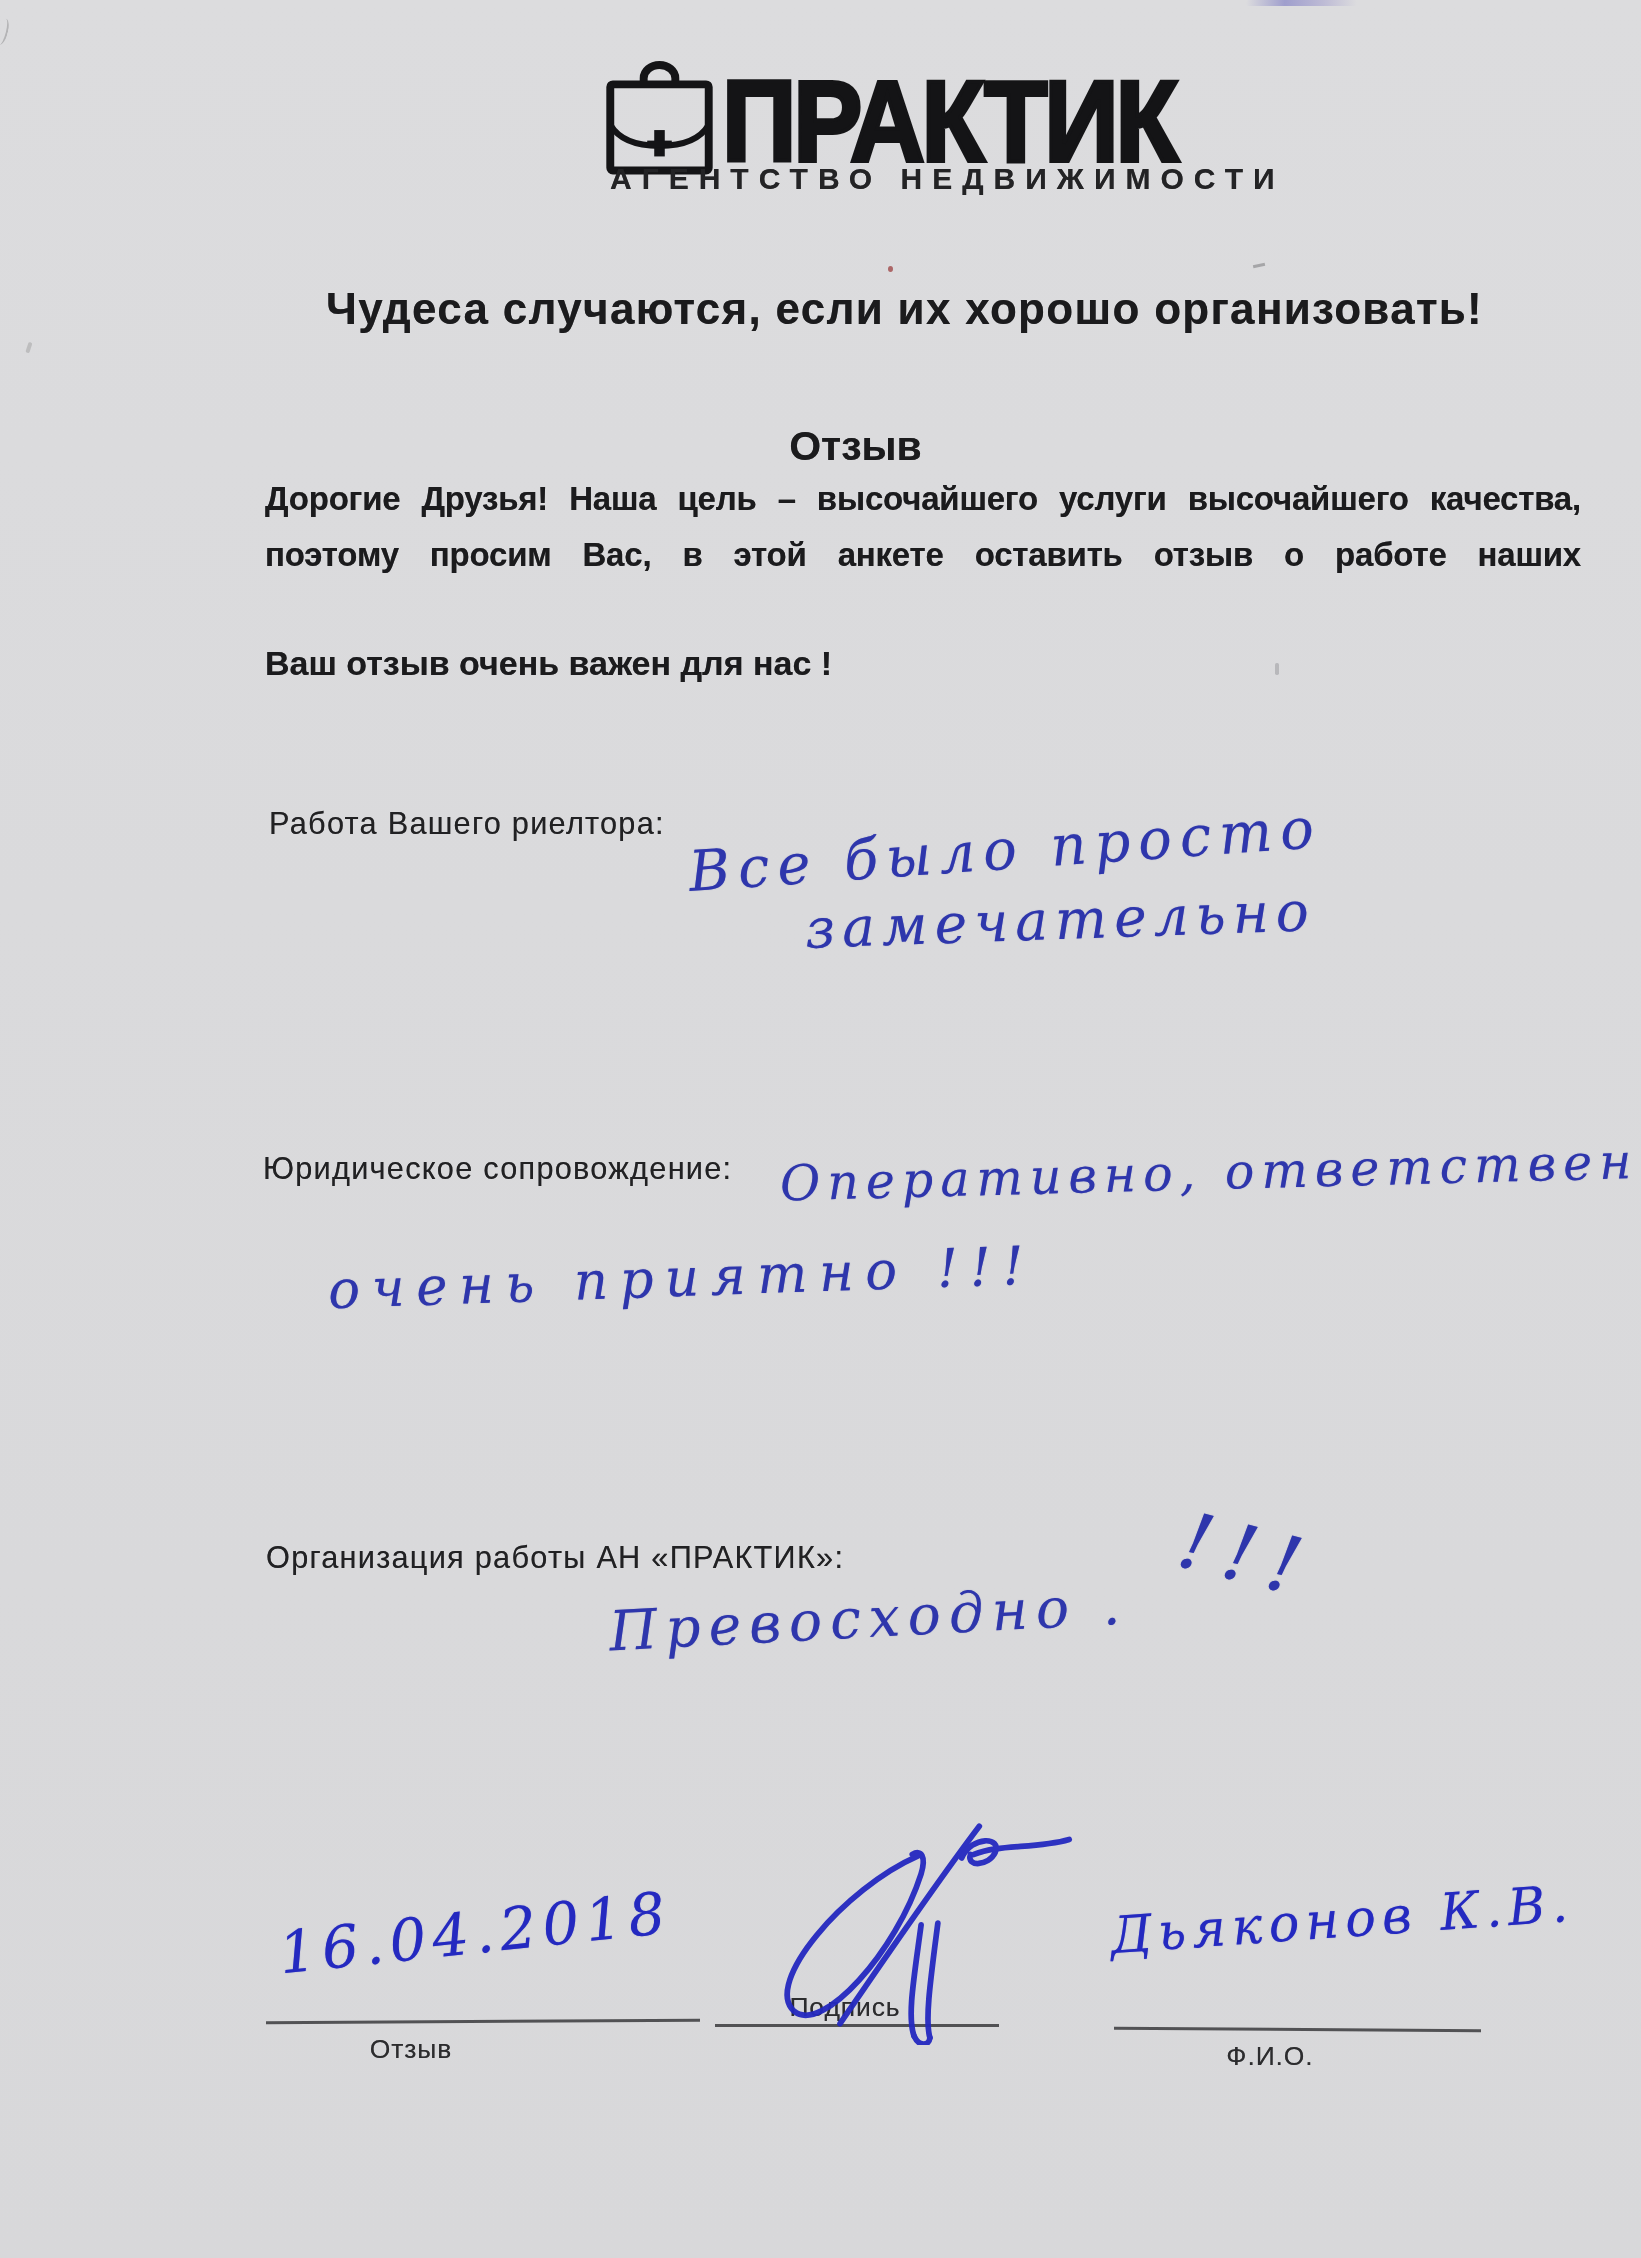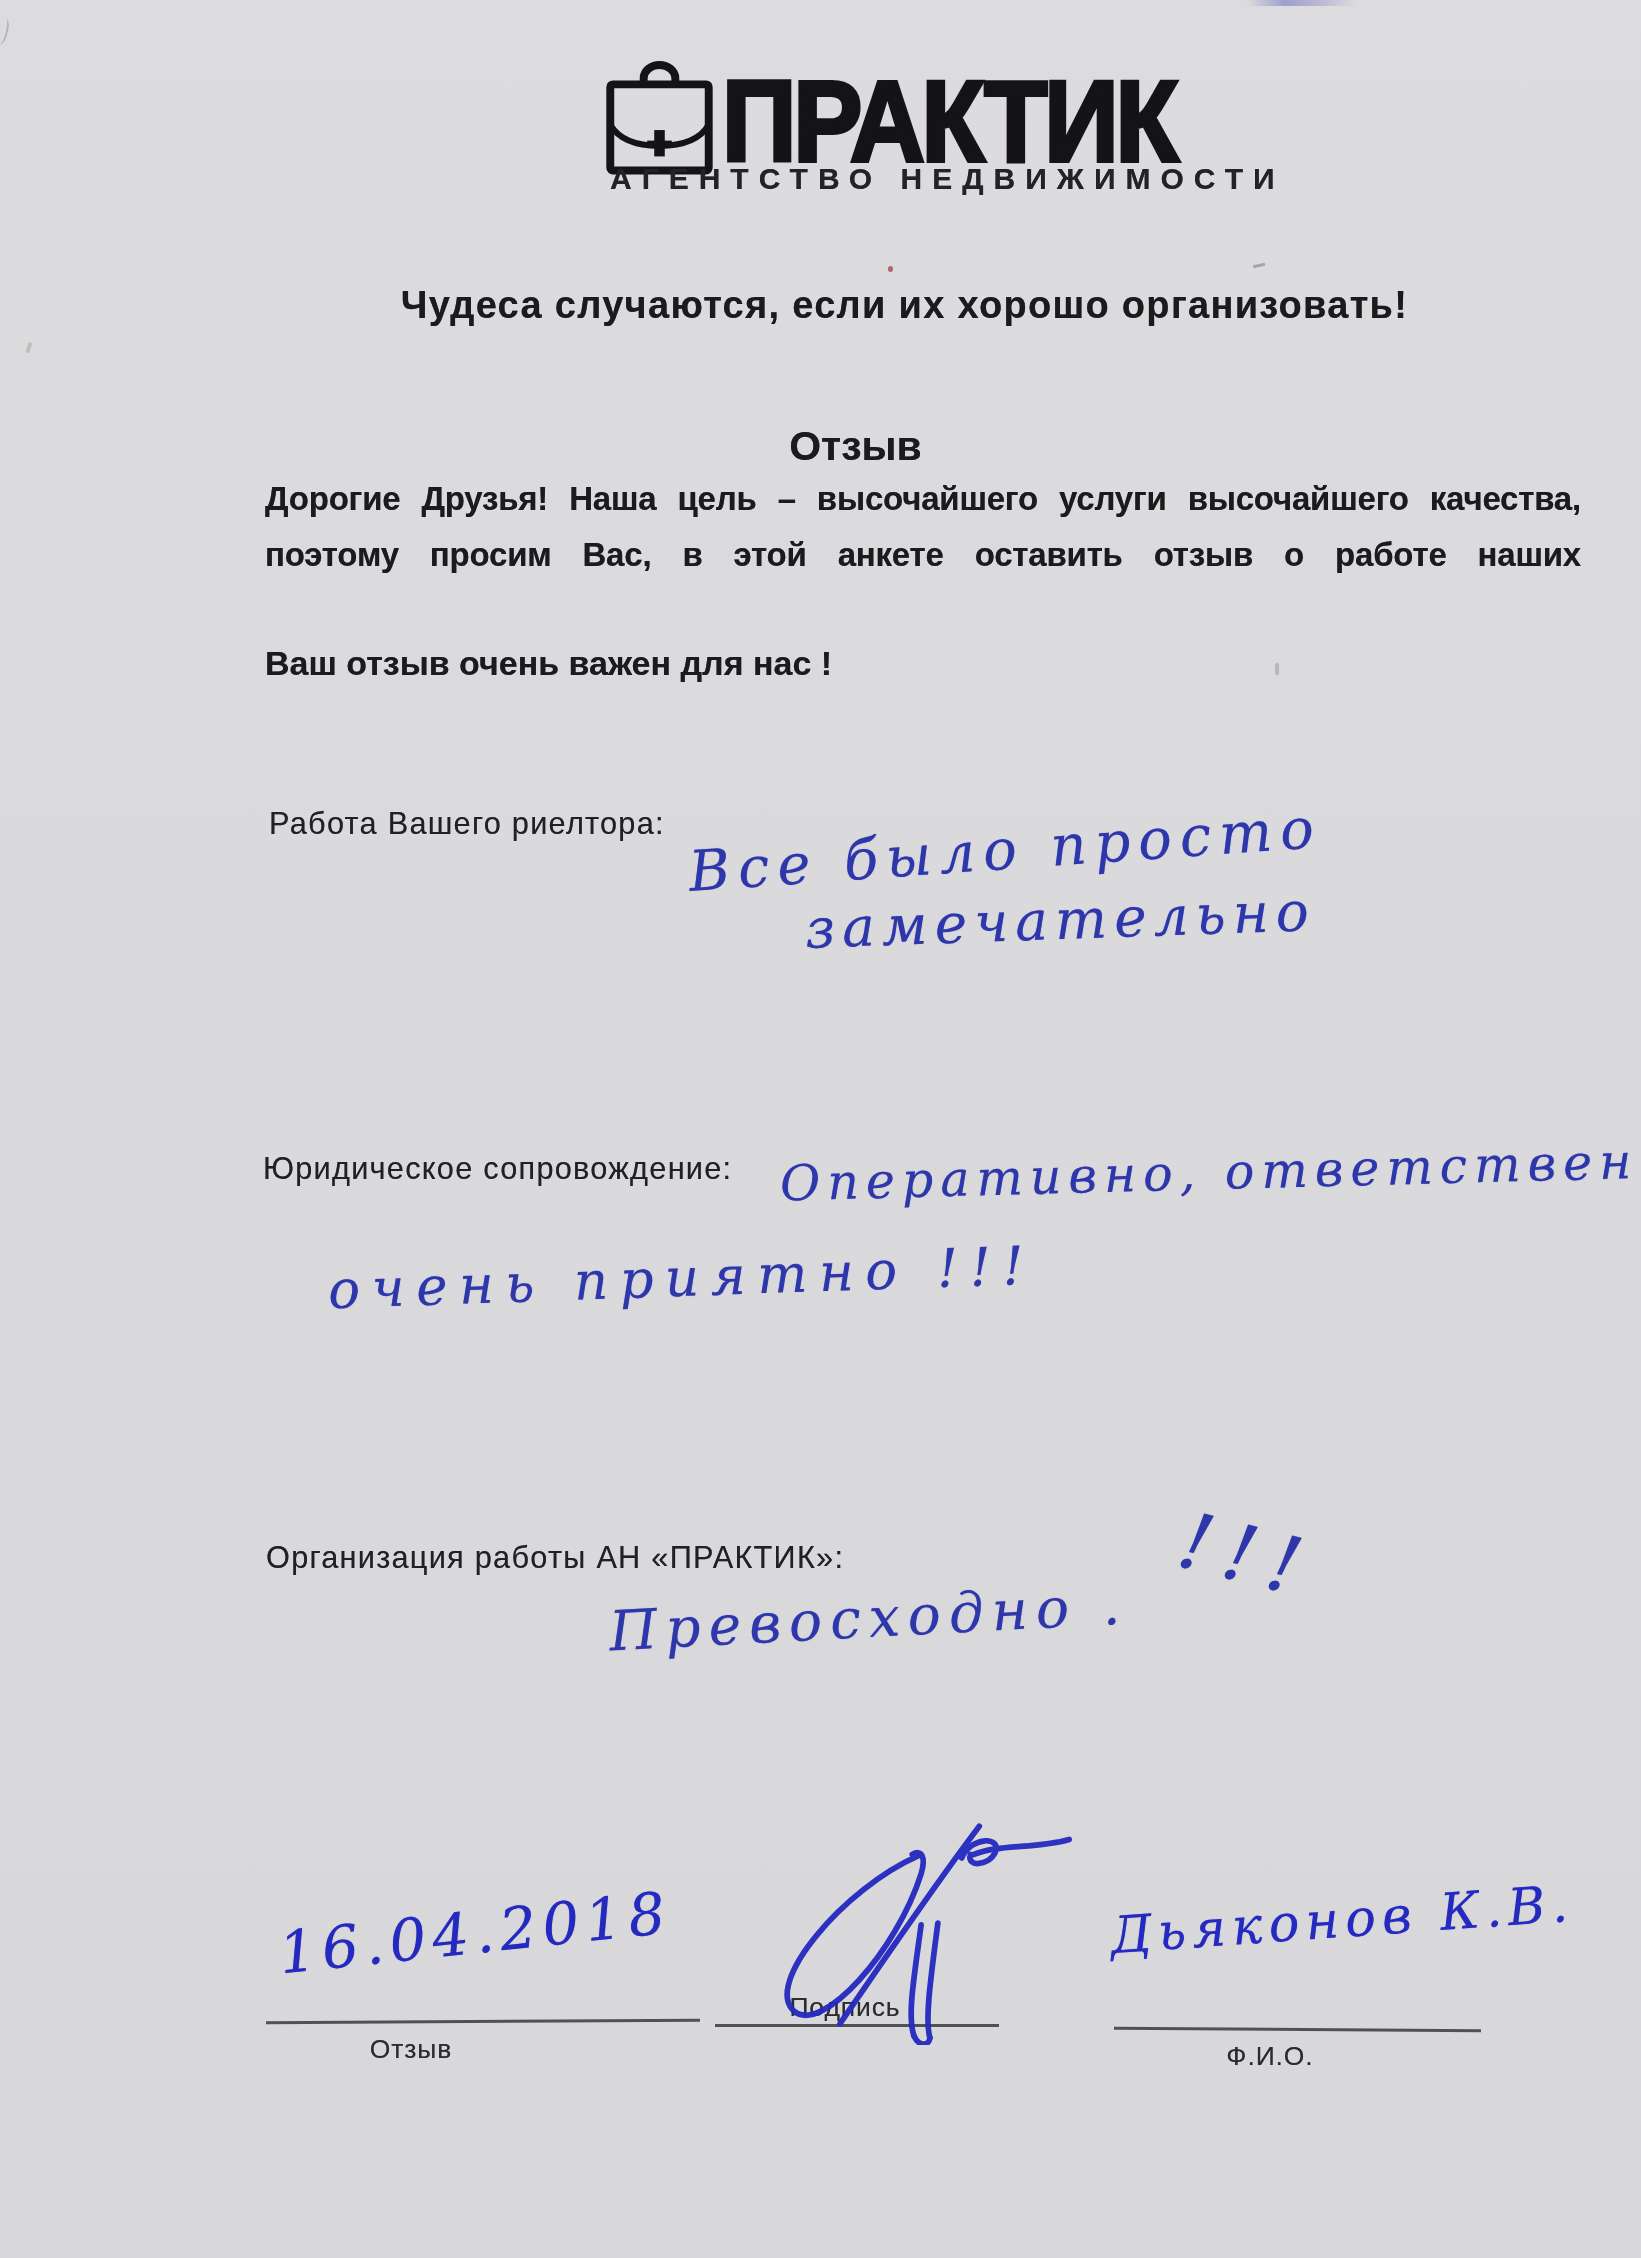--- a/index.html
+++ b/index.html
@@ -26,21 +26,21 @@
     color:#141416;text-shadow:0 0 0.9px #141416;
   }
   .tagline{
     left:610px;top:162px;
     font-size:30px;font-weight:700;letter-spacing:10px;white-space:nowrap;
     color:#232325;
   }
   
   .headline{
     left:265px;top:284px;width:1279px;
-    font-size:38px;font-weight:700;letter-spacing:1.3px;
+    font-size:44px;font-weight:700;letter-spacing:1.3px;
     text-align:center;white-space:nowrap;
   }
   .review-title{
     left:132px;top:383px;width:1447px;
     font-size:41px;font-weight:700;text-align:center;margin-top:40px;
   }
   
   .intro{left:265px;top:471px;width:1316px;font-size:33px;font-weight:700;letter-spacing:-0.2px;}
   .intro .line{line-height:56px;text-align:justify;text-align-last:justify;}
   .intro .line.last{text-align-last:left;}

